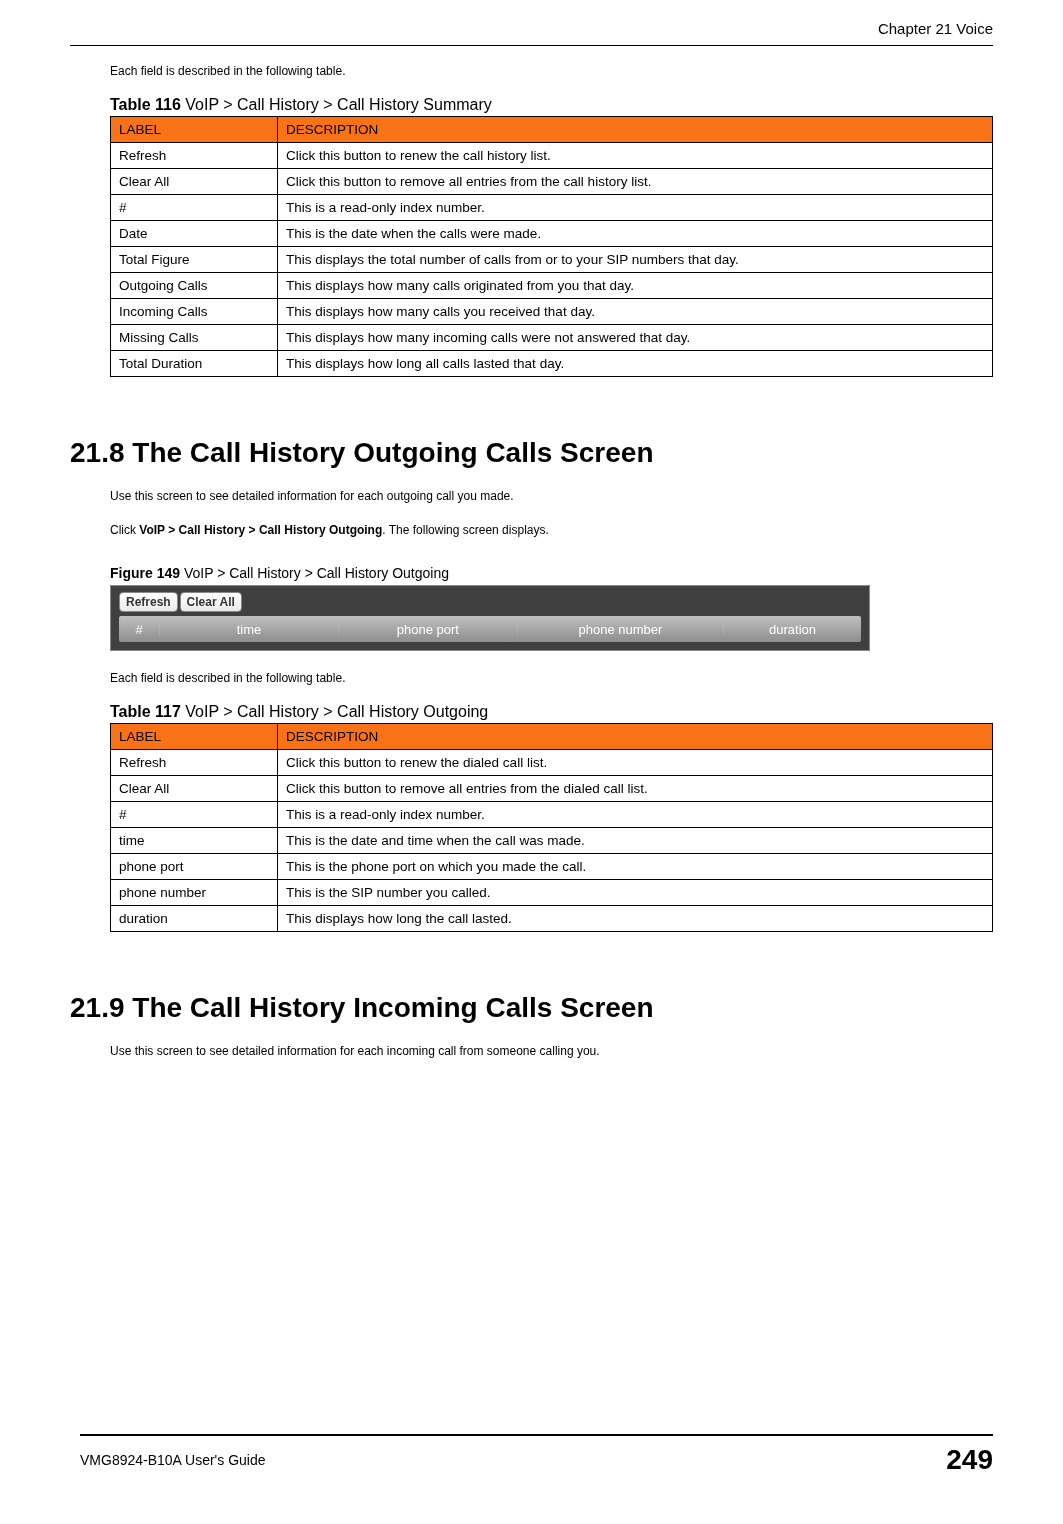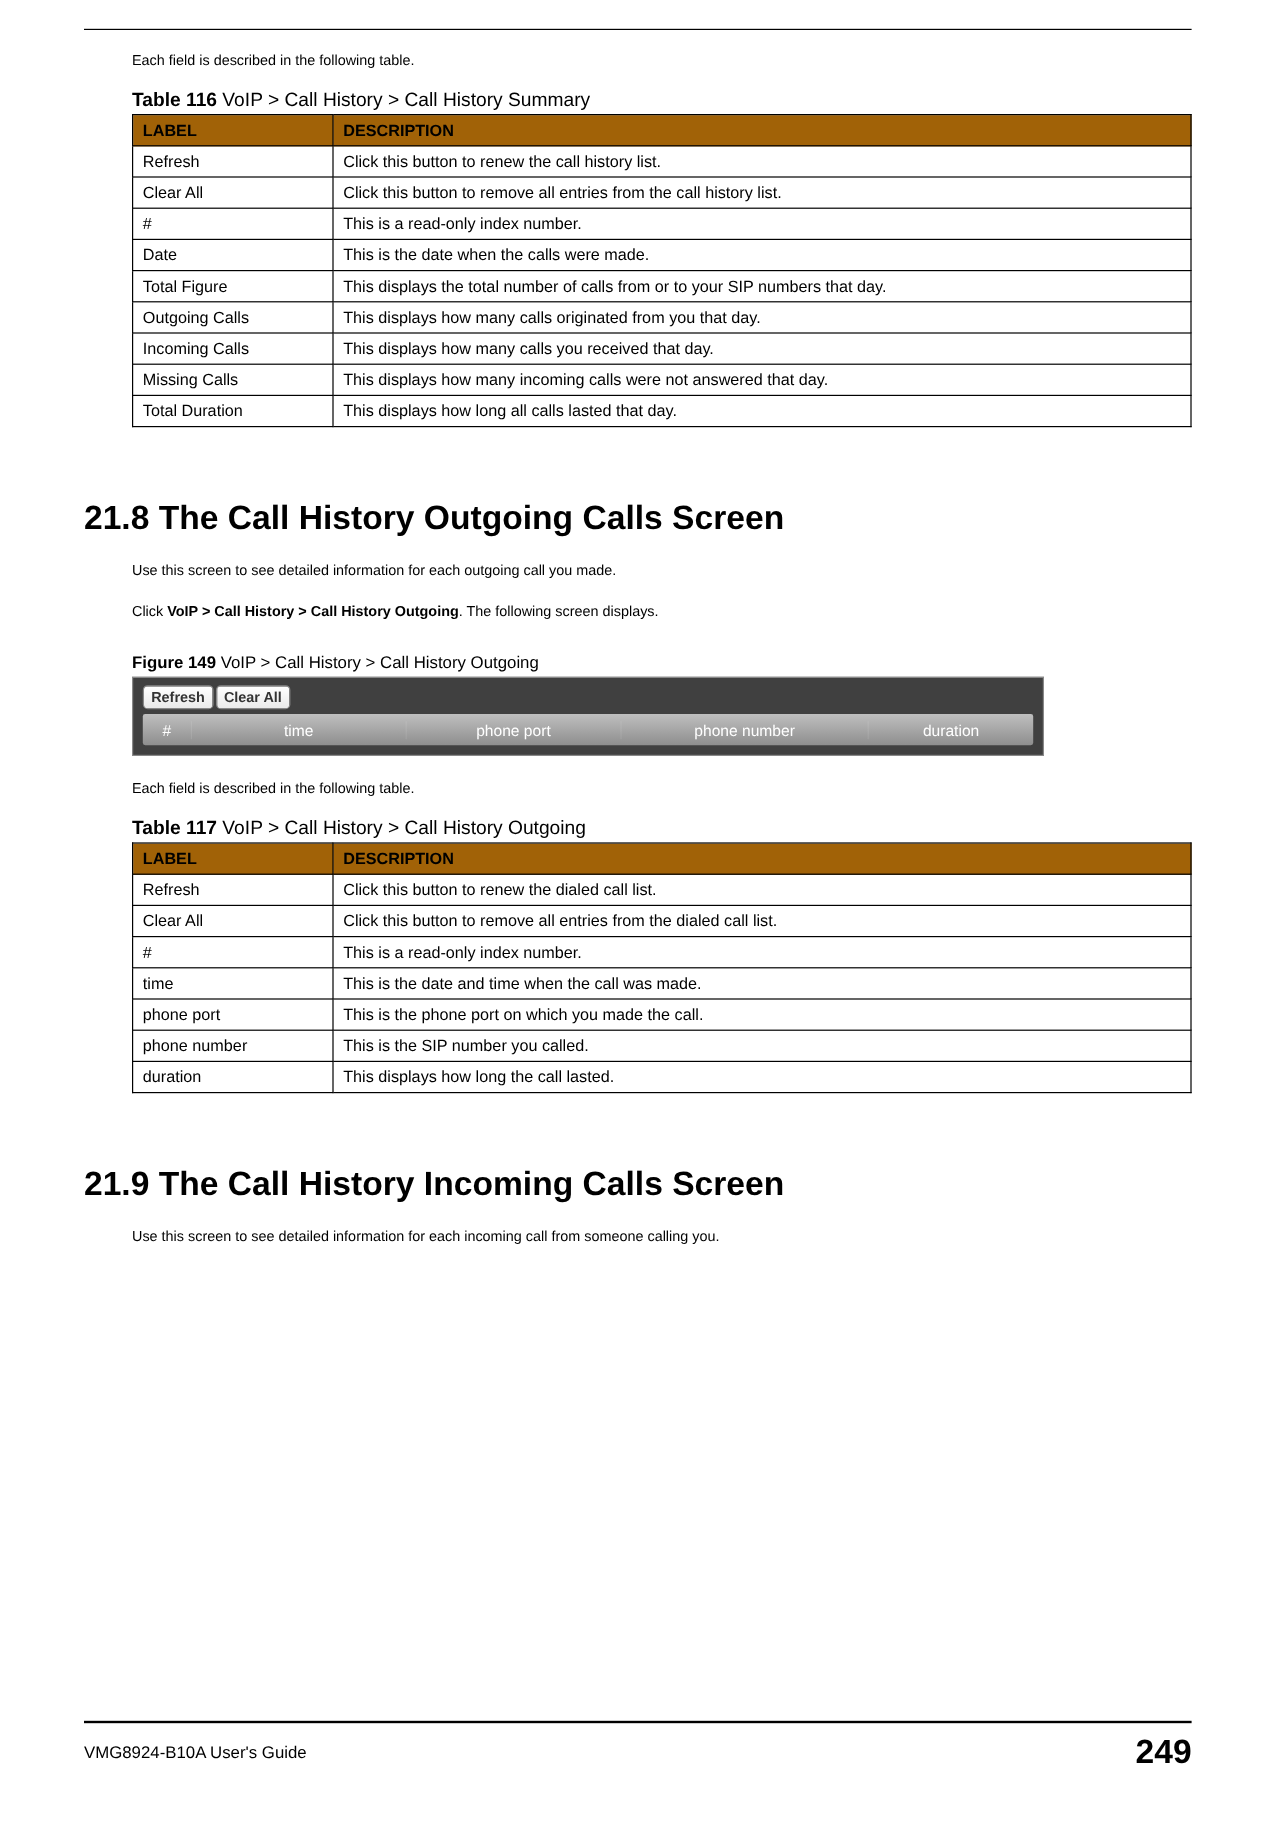--- a/index.html
+++ b/index.html
@@ -52,22 +52,22 @@
     }
     .desc-table th,
     .desc-table td {
       border: 1px solid #000;
       font-size: 13.5px;
       text-align: left;
       padding: 5px 8px;
       vertical-align: middle;
     }
     .desc-table th {
-      background: #a16207;
-      font-weight: bold;
+      background: #f97316;
+      font-weight: normal;
     }
     .desc-table .label-col {
       width: 150px;
     }
     h2.section-heading {
       font-family: Arial, Helvetica, sans-serif;
       font-weight: bold;
       font-size: 28px;
       margin-top: 60px;
       margin-bottom: 18px;
@@ -121,21 +121,21 @@
       text-align: center;
     }
     .col-hash { width: 40px; border-right: 1px solid rgba(255,255,255,0.1); }
     .col-time { flex: 1.3; border-right: 1px solid rgba(255,255,255,0.1); }
     .col-port { flex: 1.3; border-right: 1px solid rgba(255,255,255,0.1); }
     .col-phone { flex: 1.5; border-right: 1px solid rgba(255,255,255,0.1); }
     .col-dur { flex: 1; }
     .footer {
       position: absolute;
       bottom: 48px;
-      left: 70px;
+      left: 80px;
       right: 70px;
     }
     .footer-line {
       border-top: 2px solid #000;
       margin-bottom: 8px;
     }
     .footer-row {
       display: flex;
       justify-content: space-between;
       align-items: center;
@@ -146,20 +146,21 @@
     .footer-right {
       font-family: Arial, Helvetica, sans-serif;
       font-size: 28px;
       font-weight: bold;
     }
   </style>
 </head>
 <body>
 
 <div class="page">
+  <div class="header-right">Chapter 21 Voice</div>
   <div class="header-line"></div>
 
   <div class="body-area">
     <p class="para">Each field is described in the following table.</p>
 
     <div class="table-caption">
       <span class="tbold">Table 116</span><span>   VoIP &gt; Call History &gt; Call History Summary</span>
     </div>
     <table class="desc-table">
       <thead>

